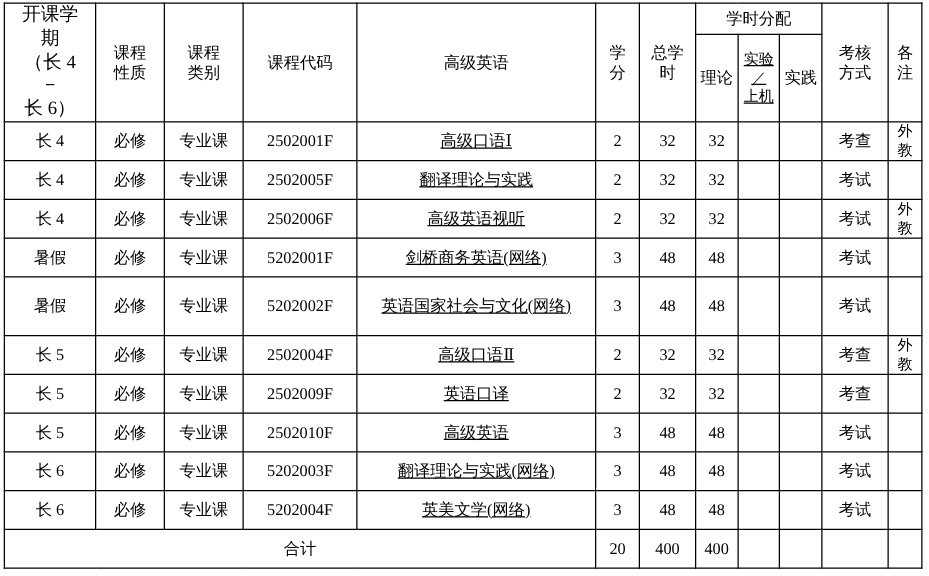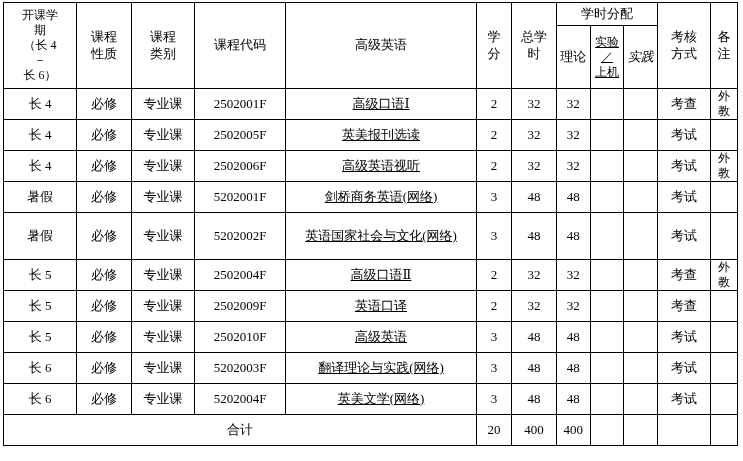--- a/index.html
+++ b/index.html
@@ -39,31 +39,31 @@
   }
   .h-term      { width: 72px; }
   .h-nature    { width: 54px; }
   .h-category  { width: 62px; }
   .h-code      { width: 90px; }
   .h-name      { width: 190px; }
   .h-credit    { width: 34px; }
   .h-totalhrs  { width: 44px; }
   .h-theory    { width: 58px; }
   .h-lab       { width: 56px; text-decoration: underline; }
-  .h-practice  { width: 44px; font-style: italic; }
+  .h-practice  { width: 44px; }
   .h-assess    { width: 52px; }
   .h-remark    { width: 26px; }
   .narrow-wrap {
     display: block;
     padding: 0 2px;
     word-break: break-all;
   }
   .hdr-term {
     height: 84px;
-    font-size: 12px;
+    font-size: 15px;
     padding: 2px 6px;
   }
   .hdr-term span {
     display: block;
   }
   .hdr-tall {
     height: 84px;
   }
   .hdr-alloc {
     height: 22px;
@@ -162,21 +162,21 @@
           <span class="narrow-wrap">外</span>
           <span class="narrow-wrap">教</span>
         </td>
       </tr>
 
       <tr>
         <td>长 4</td>
         <td>必修</td>
         <td>专业课</td>
         <td>2502005F</td>
-        <td class="cell-name">英美报刊选读</td>
+        <td class="cell-name">翻译理论与实践</td>
         <td>2</td>
         <td>32</td>
         <td>32</td>
         <td></td>
         <td></td>
         <td>考试</td>
         <td></td>
       </tr>
 
       <tr>

